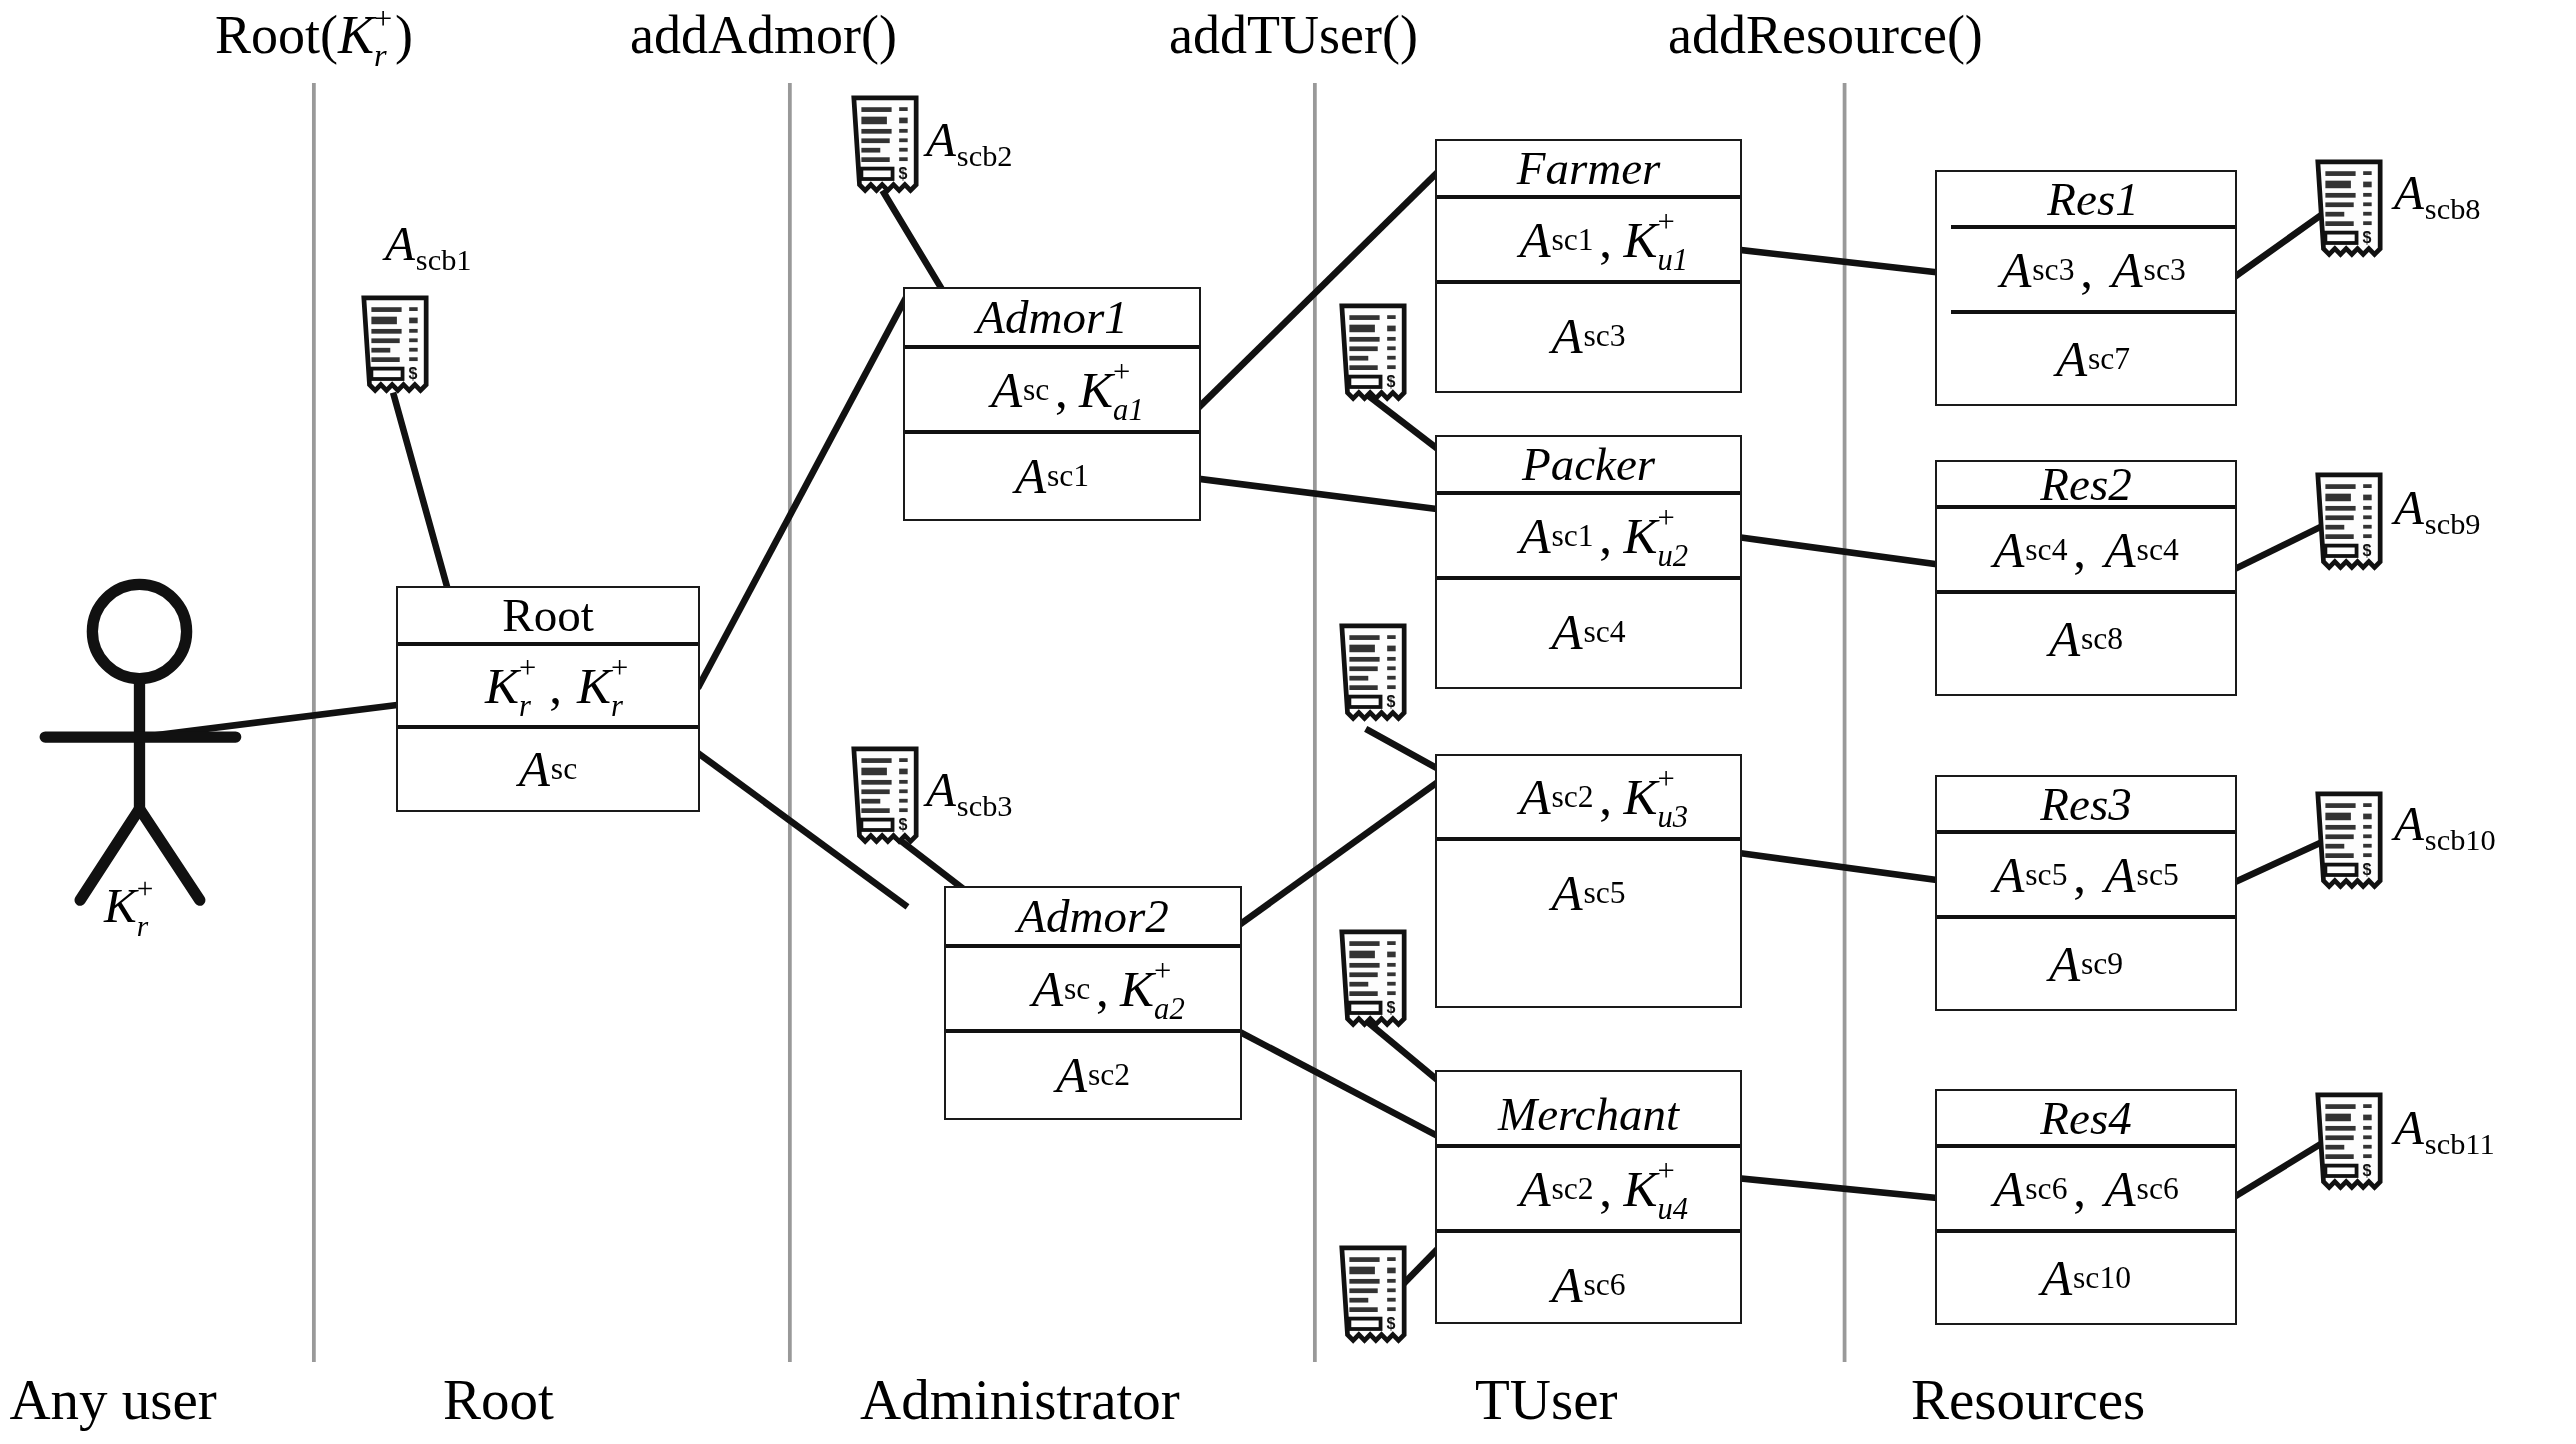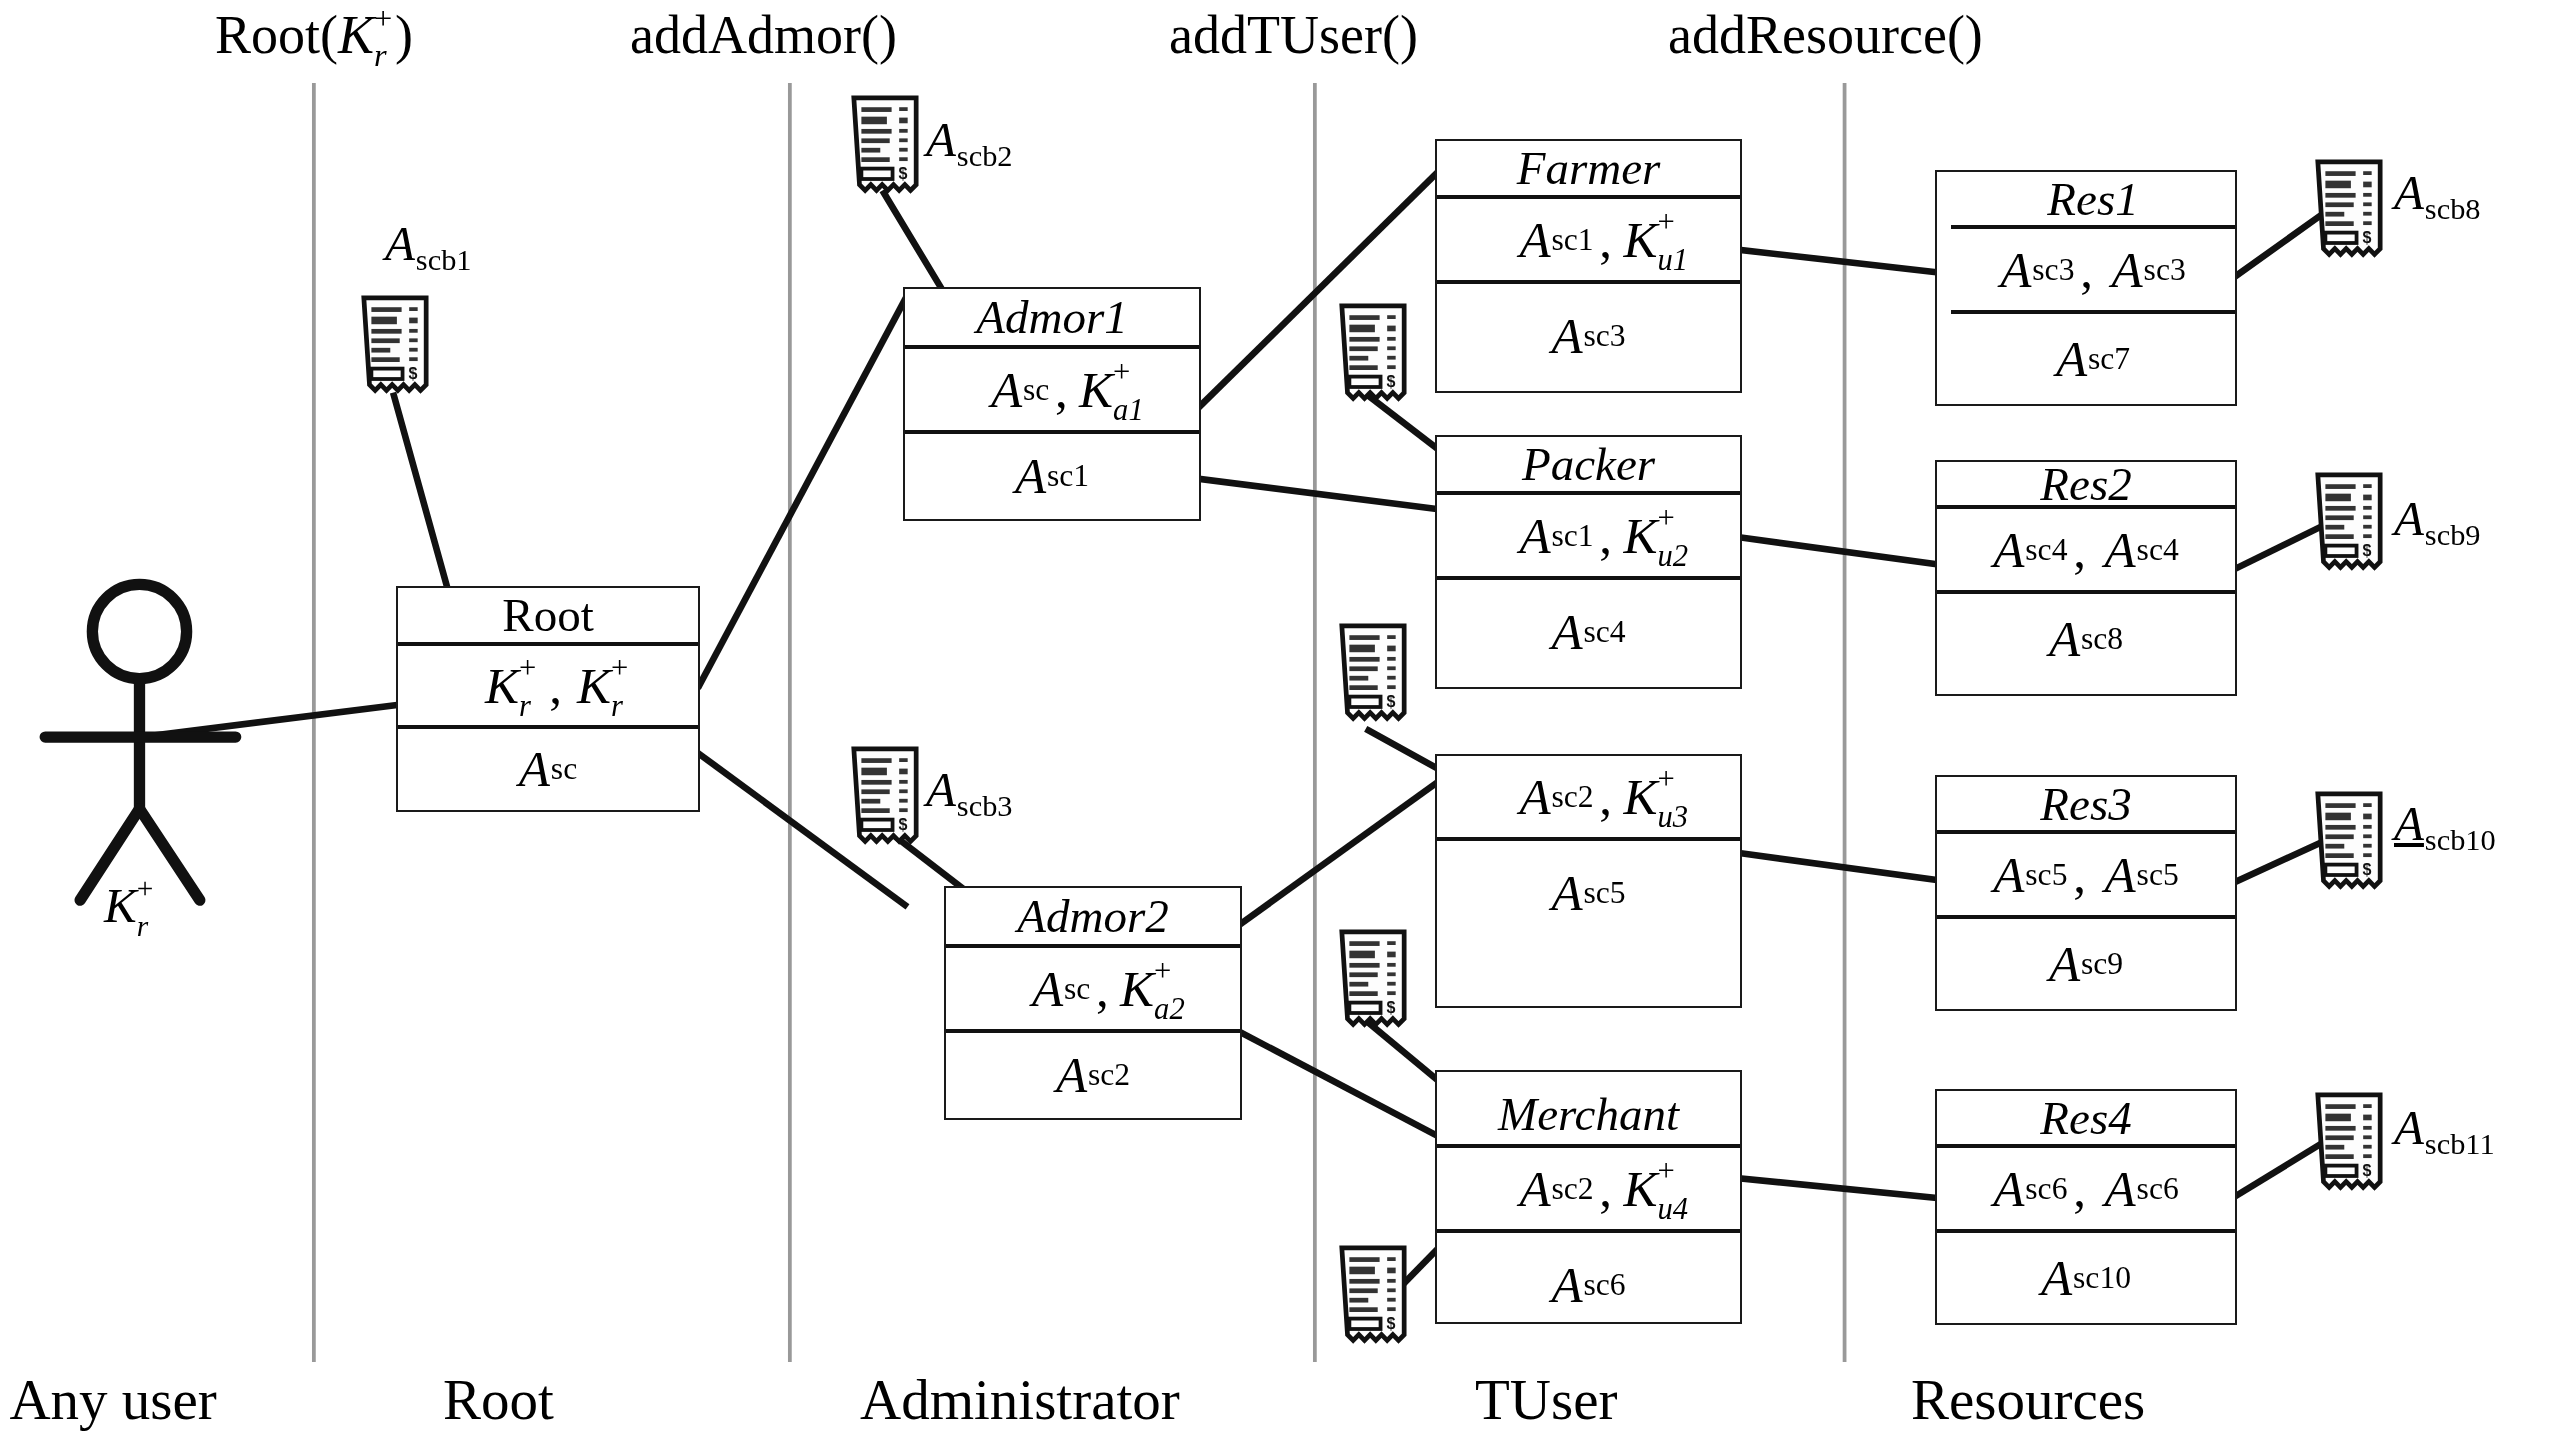--- a/index.html
+++ b/index.html
@@ -462,21 +462,21 @@
     <rect x="52" y="14" width="9" height="4"></rect>
     <rect x="52" y="25" width="9" height="6"></rect>
     <rect x="52" y="37" width="9" height="4"></rect>
     <rect x="52" y="47" width="9" height="4"></rect>
     <rect x="52" y="57" width="9" height="4"></rect>
     <rect x="52" y="67" width="9" height="4"></rect>
   </g>
   <rect x="12" y="79" width="33" height="11" fill="none" stroke="#111" stroke-width="4"></rect>
   <text x="56" y="90" font-size="17" font-weight="bold" text-anchor="middle" font-family="'Liberation Sans', sans-serif" fill="#111">$</text>
 </svg></div>
-  <div class="scblab" style="left:2394px;top:483px;margin-top:11px;">
+  <div class="scblab" style="left:2394px;top:483px;">
     <span class="it">A</span><span class="sub">scb9</span>
   </div>
 
   <div class="receipt" style="left:2314px;top:790px;width:70px;height:102px;">
 <svg viewBox="0 0 74 108" width="100%" height="100%" xmlns="http://www.w3.org/2000/svg">
   <path d="M4 4 H70 V96 l-6 6 l-6 -6 l-6 6 l-6 -6 l-6 6 l-6 -6 l-6 6 l-6 -6 l-6 6 l-6 -6 Z" fill="#fdfdfd" stroke="#111" stroke-width="5" stroke-linejoin="miter"></path>
   <g fill="#333">
     <rect x="12" y="14" width="32" height="5"></rect>
     <rect x="12" y="24" width="27" height="8"></rect>
     <rect x="12" y="37" width="32" height="5"></rect>
@@ -486,21 +486,21 @@
     <rect x="52" y="14" width="9" height="4"></rect>
     <rect x="52" y="25" width="9" height="6"></rect>
     <rect x="52" y="37" width="9" height="4"></rect>
     <rect x="52" y="47" width="9" height="4"></rect>
     <rect x="52" y="57" width="9" height="4"></rect>
     <rect x="52" y="67" width="9" height="4"></rect>
   </g>
   <rect x="12" y="79" width="33" height="11" fill="none" stroke="#111" stroke-width="4"></rect>
   <text x="56" y="90" font-size="17" font-weight="bold" text-anchor="middle" font-family="'Liberation Sans', sans-serif" fill="#111">$</text>
 </svg></div>
-  <div class="scblab" style="left:2394px;top:799px;text-decoration:underline;">
+  <div class="scblab" style="left:2394px;top:799px;">
     <span class="it">A</span><span class="sub">scb10</span>
   </div>
 
   <div class="receipt" style="left:2314px;top:1091px;width:70px;height:102px;">
 <svg viewBox="0 0 74 108" width="100%" height="100%" xmlns="http://www.w3.org/2000/svg">
   <path d="M4 4 H70 V96 l-6 6 l-6 -6 l-6 6 l-6 -6 l-6 6 l-6 -6 l-6 6 l-6 -6 l-6 6 l-6 -6 Z" fill="#fdfdfd" stroke="#111" stroke-width="5" stroke-linejoin="miter"></path>
   <g fill="#333">
     <rect x="12" y="14" width="32" height="5"></rect>
     <rect x="12" y="24" width="27" height="8"></rect>
     <rect x="12" y="37" width="32" height="5"></rect>

